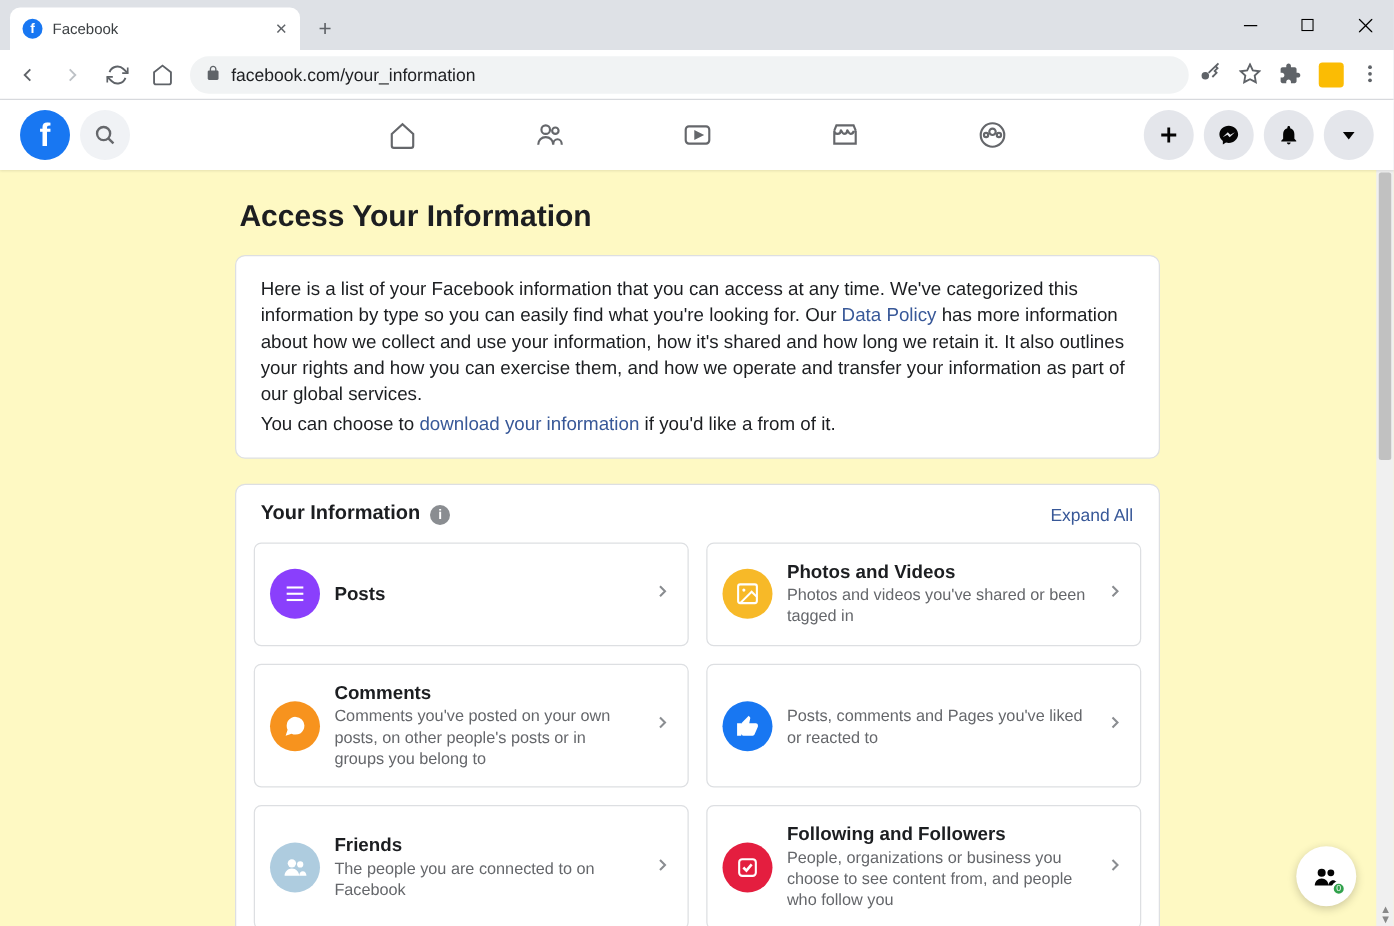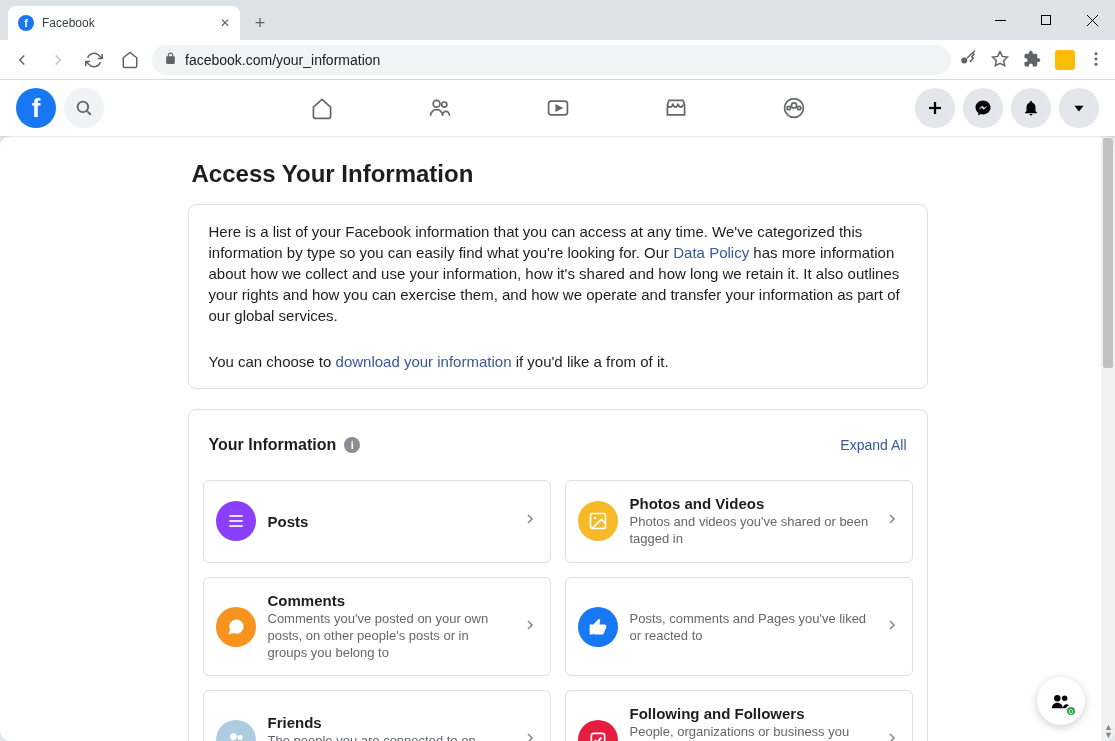--- a/index.html
+++ b/index.html
@@ -27,32 +27,32 @@
 .fb-header { height:56px; background:#fff; display:flex; align-items:center; padding:0 16px; box-shadow:0 1px 2px rgba(0,0,0,0.1); position:relative; z-index:5; }
 .fb-logo { width:40px; height:40px; background:#1877f2; border-radius:50%; display:flex; align-items:center; justify-content:center; color:#fff; font-weight:bold; font-size:26px; }
 .fb-search { width:40px; height:40px; background:#f0f2f5; border-radius:50%; margin-left:8px; display:flex; align-items:center; justify-content:center; color:#65676b; cursor:pointer; }
 .fb-nav { position:absolute; left:50%; transform:translateX(-50%); display:flex; gap:8px; }
 .fb-nav-item { width:110px; height:48px; display:flex; align-items:center; justify-content:center; color:#65676b; cursor:pointer; border-radius:8px; }
 .fb-nav-item svg { width:24px; height:24px; }
 .fb-right { margin-left:auto; display:flex; gap:8px; }
 .fb-circle-btn { width:40px; height:40px; background:#e4e6eb; border-radius:50%; display:flex; align-items:center; justify-content:center; color:#050505; cursor:pointer; }
 
 
-.content-wrap { flex:1; overflow-y:auto; background:#ffffff; position:relative;border-radius:11px; }
+.content-wrap { flex:1; overflow-y:auto; background:#fef9c3; position:relative; }
 .scrollbar-track { position:absolute; right:0; top:0; width:14px; height:100%; background:#f0f0f0; }
 .scrollbar-thumb { position:absolute; right:2px; top:2px; width:10px; height:230px; background:#c1c1c1; border-radius:2px; }
 .content { width:740px; margin:0 auto; padding:24px 0; }
 .page-title { font-size:24px; font-weight:bold; color:#1c1e21; margin-bottom:16px; padding-left:4px; }
 .intro-card { background:#fff; border:1px solid #dddfe2; border-radius:8px; padding:16px 20px; margin-bottom:20px; font-size:15px; color:#1c1e21; line-height:1.4; }
 .intro-card a { color:#385898; text-decoration:none; cursor:pointer; }
-.intro-card p { margin-bottom:25px; }
+.intro-card p { margin-bottom:3px; }
 .intro-card p:last-child { margin-bottom:0; }
 
 .section { background:#fff; border:1px solid #dddfe2; border-radius:8px; }
-.section-head { display:flex; align-items:center; padding:26px 20px; }
+.section-head { display:flex; align-items:flex-end; padding:14px 20px; }
 .section-title { font-size:16px; font-weight:600; color:#1c1e21; }
 .info-icon { width:16px; height:16px; background:#8a8d91; border-radius:50%; margin-left:8px; display:inline-flex; align-items:center; justify-content:center; color:#fff; font-size:11px; font-weight:bold; }
 .expand-all { margin-left:auto; color:#385898; font-size:14px; cursor:pointer; }
 
 .grid { display:grid; grid-template-columns:1fr 1fr; gap:14px; padding:0 14px 14px; }
 .card { border:1px solid #dddfe2; border-radius:6px; padding:14px 12px; display:flex; align-items:center; gap:12px; cursor:pointer; background:#fff; }
 .card-icon { width:40px; height:40px; border-radius:50%; display:flex; align-items:center; justify-content:center; color:#fff; flex-shrink:0; }
 .card-body { flex:1; min-width:0; }
 .card-title { font-size:15px; font-weight:600; color:#1c1e21; }
 .card-desc { font-size:13px; color:#65676b; line-height:1.3; margin-top:2px; }

